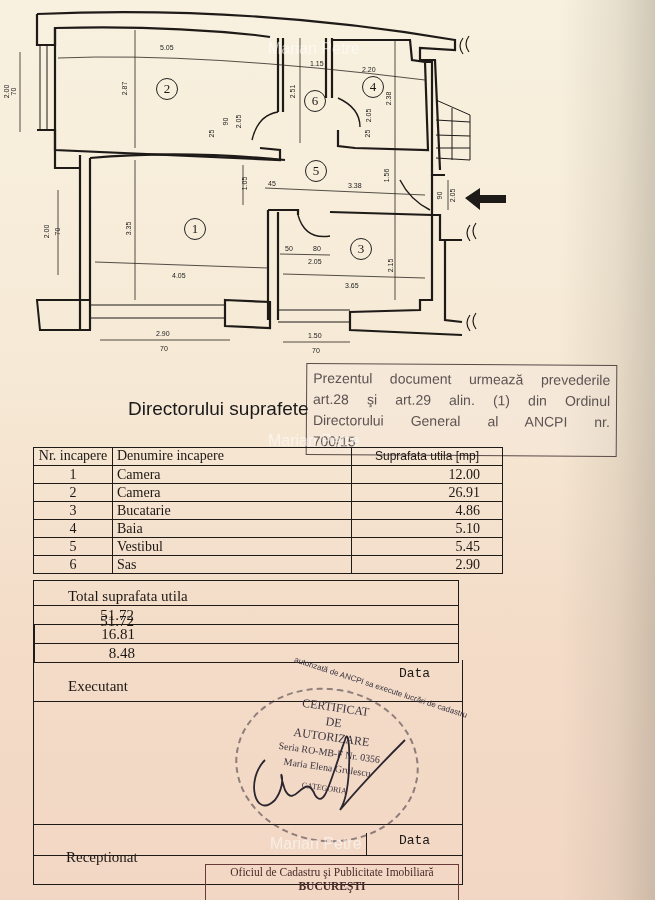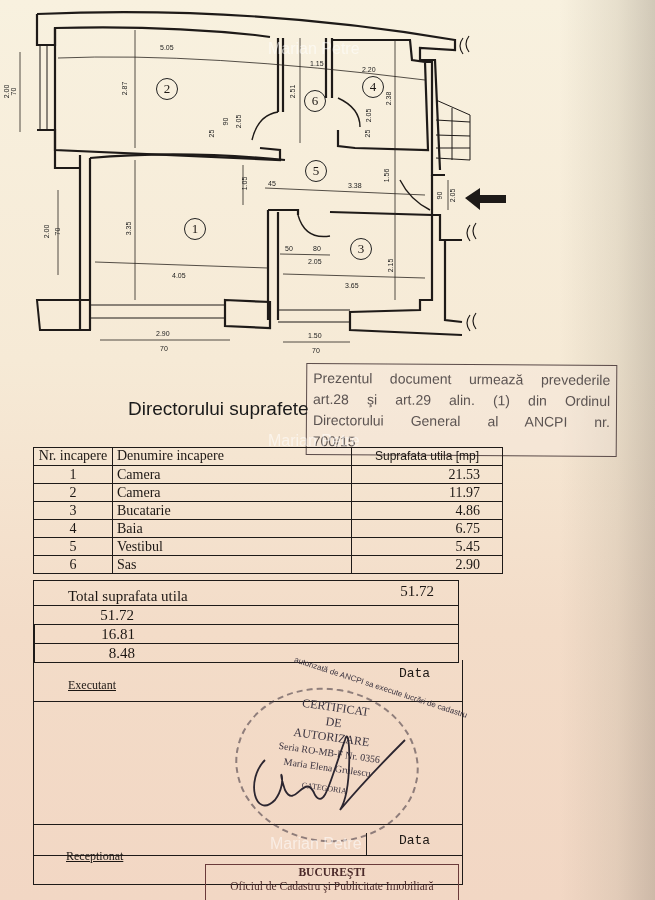--- a/index.html
+++ b/index.html
@@ -35,29 +35,29 @@
   }
   .table-wrap { position:absolute; left:33px; top:447px; width:470px; }
   table.rooms { border-collapse:collapse; width:100%; font-size:14px; }
   table.rooms td, table.rooms th { border:1.5px solid #1e1a18; padding:0 4px; height:17px; line-height:16px; }
   table.rooms th { font-weight:normal; text-align:left; vertical-align:top; }
   .c-nr { width:70px; text-align:center !important; }
   .c-name { width:230px; }
   .c-area { text-align:right !important; padding-right:22px !important; }
   .hdr-area { font-family:"Liberation Sans", sans-serif; font-size:12px; text-align:center !important; font-weight:bold; }
   .totals { position:absolute; left:33px; top:580px; width:426px; font-size:15px; }
-  .trow { display:flex; border-left:1.5px solid #1e1a18; border-right:1.5px solid #1e1a18; border-bottom:1.5px solid #1e1a18; height:18px; line-height:18px; }
+  .trow { display:flex; border-left:1.5px solid #1e1a18; border-right:1.5px solid #1e1a18; border-bottom:1.5px solid #1e1a18; height:18px; line-height:18px;flex-direction:column; }
   .trow .lbl { flex:1; padding-left:34px; }
   .trow .val { width:100px; text-align:right; padding-right:24px; }
   .trow .val.boxed { border-left:1.5px solid #1e1a18; }
   .big { position:absolute; left:33px; width:430px; border:1.5px solid #1e1a18; box-sizing:border-box; }
   .exec-row { top:660px; height:42px; }
   .exec-body { top:702px; height:123px; border-top:none; }
   .recv-row { top:825px; height:60px; border-top:none; }
-  .label15 { position:absolute; font-size:12px;text-decoration:underline; }
+  .label15 { position:absolute; font-size:15px; }
   .data-cell { position:absolute; right:0; width:95px; text-align:center; font-family:Liberation Mono, monospace; font-size:13px; }
   .stamp {
     position:absolute; left:235px; top:688px; width:180px; height:150px; border-radius:50%;
     border:2px dashed rgba(60,50,60,0.55); transform: rotate(8deg);
   }
   .stamp-text {
     position:absolute; left:270px; top:700px; width:120px; text-align:center;
     font-family:"Liberation Serif", serif; font-size:12px; color:#3b3440; line-height:15px; transform: rotate(8deg);
   }
   .stamp-ring { position:absolute; left:290px; top:683px; font-size:8px; color:#3b3440; transform: rotate(18deg); font-family:"Liberation Sans", sans-serif;}
@@ -190,36 +190,36 @@
   <table class="rooms">
     <tbody>
         <tr>
       <th class="c-nr">Nr. incapere</th>
       <th class="c-name">Denumire incapere</th>
       <th class="hdr-area">Suprafata utila [mp]</th>
     </tr>
     <tr>
       <td class="c-nr">1</td>
       <td>Camera</td>
-      <td class="c-area">21.53</td>
+      <td class="c-area">12.00</td>
     </tr>
     <tr>
       <td class="c-nr">2</td>
       <td>Camera</td>
-      <td class="c-area">11.97</td>
+      <td class="c-area">26.91</td>
     </tr>
     <tr>
       <td class="c-nr">3</td>
       <td>Bucatarie</td>
       <td class="c-area">4.86</td>
     </tr>
     <tr>
       <td class="c-nr">4</td>
       <td>Baia</td>
-      <td class="c-area">6.75</td>
+      <td class="c-area">5.10</td>
     </tr>
     <tr>
       <td class="c-nr">5</td>
       <td>Vestibul</td>
       <td class="c-area">5.45</td>
     </tr>
     <tr>
       <td class="c-nr">6</td>
       <td>Sas</td>
       <td class="c-area">2.90</td>
@@ -264,19 +264,19 @@
   <path d="M30,60 C10,80 20,120 40,100 C55,80 40,60 50,90 C60,110 70,70 80,95 C90,110 95,80 110,40 C115,20 118,90 105,110 C130,80 150,60 170,40" fill="none" stroke="#2c2630" stroke-width="1.8"></path>
 </svg>
 
 <div class="big recv-row">
   <span class="label15" style="left:32px;top:24px;">Receptionat</span>
   <span class="data-cell" style="top:8px;border-left:1.5px solid #1e1a18;height:22px;">Data</span>
   <div style="position:absolute;left:0;right:0;top:30px;border-top:1.5px solid #1e1a18;"></div>
 </div>
 
 <div class="ocpi-stamp">
+  <div>Oficiul de Cadastru şi Publicitate Imobiliară</div>
   <div style="font-weight:bold;">BUCUREŞTI</div>
-  <div>Oficiul de Cadastru şi Publicitate Imobiliară</div>
 </div>
 
 <span class="watermark" style="left:268px;top:40px;">Marian Petre</span>
 <span class="watermark" style="left:268px;top:432px;">Marian Petre</span>
 <span class="watermark" style="left:270px;top:835px;">Marian Petre</span>
 
 </body></html>

